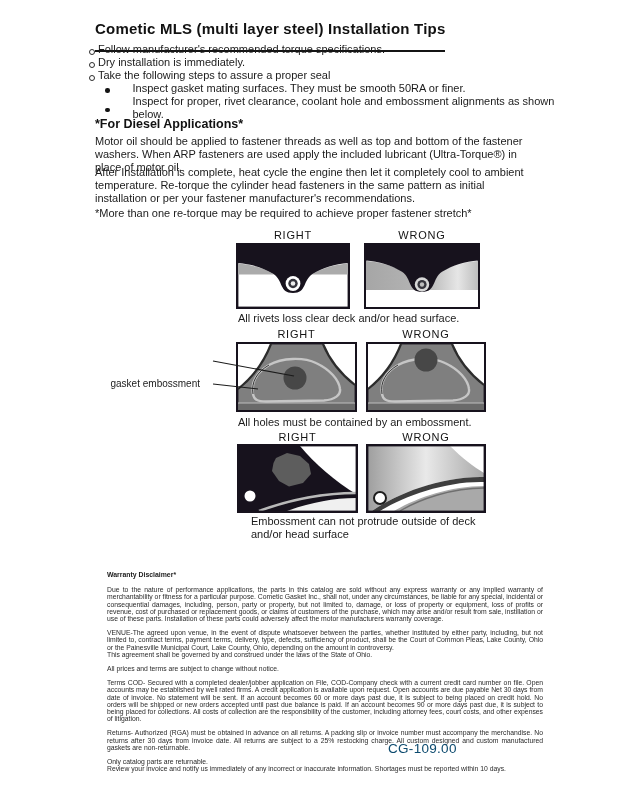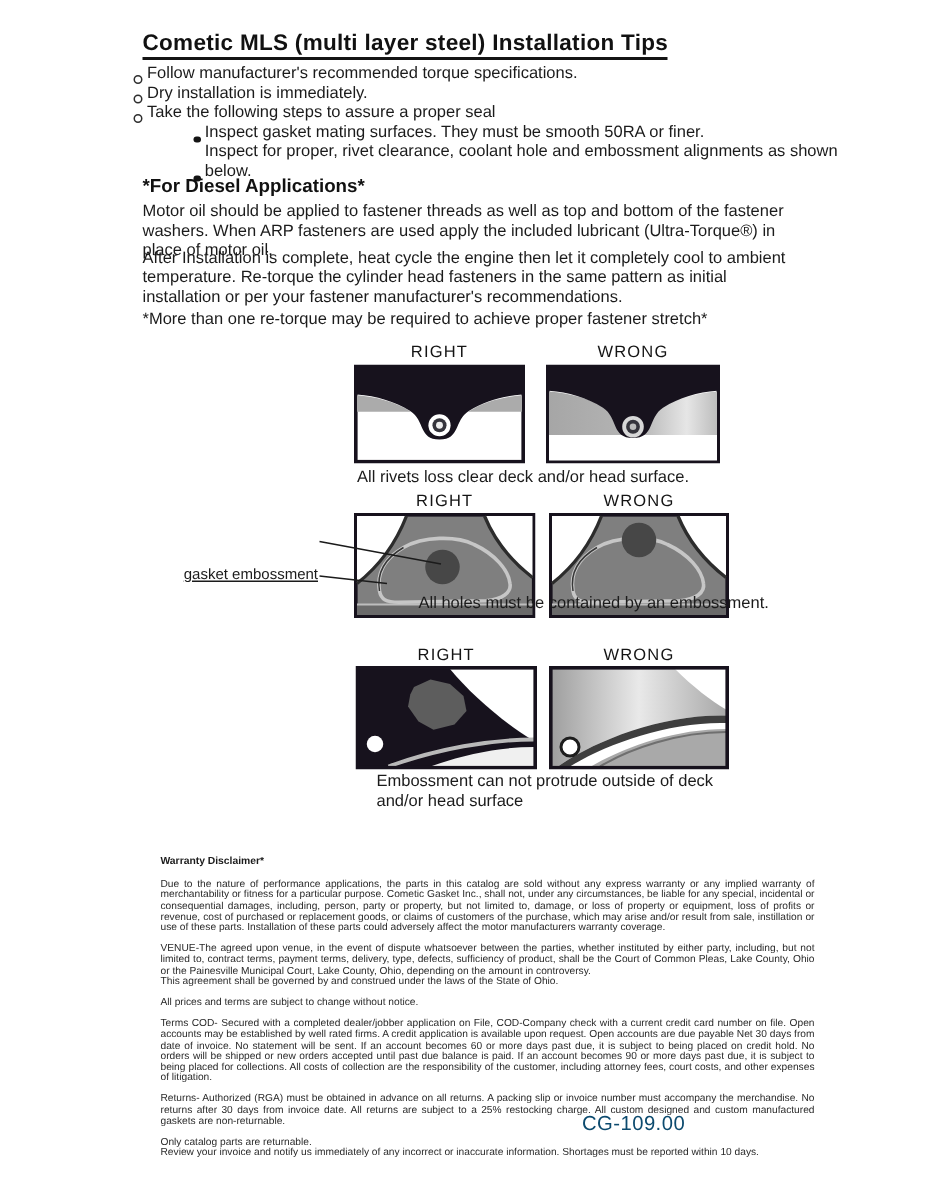--- a/index.html
+++ b/index.html
@@ -6,27 +6,27 @@
   .page{
     position:relative;width:618px;height:800px;background:#ffffff;
     font-family:"Liberation Sans","DejaVu Sans",sans-serif;color:#1b1b1b;
     overflow:hidden;
   }
   .abs{position:absolute;}
 
   
   .title{
     left:95px;top:20px;font-size:15px;font-weight:bold;letter-spacing:.2px;
-    border-bottom:2px solid #141414;padding-bottom:1px;color:#111;
+    border-bottom:2px solid #141414;padding-bottom:13px;color:#111;
   }
   .bullets{left:89px;top:43px;font-size:11px;line-height:13px;color:#1b1b1b;width:470px;}
-  .bullet-row{display:flex;align-items:flex-end;}
+  .bullet-row{display:flex;align-items:center;}
   .marker-open{flex:none;width:4px;height:4px;border:1px solid #2e2e2e;border-radius:50%;margin:4px 3px 0 0;}
   .marker-filled{flex:none;width:4.5px;height:4.5px;background:#141414;border-radius:50%;margin:4px 3px 0 0;}
-  .sub{margin-left:40px;}
+  .sub{margin-left:16px;gap:20px;}
 
   
   .diesel-heading{left:95px;top:117px;font-size:12.5px;font-weight:bold;color:#111;}
   .para{left:95px;width:430px;font-size:11px;line-height:13.2px;color:#1b1b1b;}
   .p1{top:135px;} .p2{top:166px;} .note{top:207px;}
 
   
   .fig-label{font-size:11px;font-weight:500;letter-spacing:.8px;color:#141414;text-align:center;}
   .fig-caption{font-size:11px;line-height:12.5px;color:#1b1b1b;}
   .prewrap{white-space:pre-line;}
@@ -108,21 +108,21 @@
       <circle cx="58" cy="41.5" r="4.6" fill="#35343c"></circle>
       <circle cx="58" cy="41.5" r="2.2" fill="#bdbdbd"></circle>
     </g>
   </svg>
 
   <div class="abs fig-caption" style="left:238px;top:312px;width:340px;">All rivets loss clear deck and/or head surface.</div>
 
   <div class="abs fig-label" style="left:236px;top:328px;width:121px;">RIGHT</div>
   <div class="abs fig-label" style="left:366px;top:328px;width:120px;">WRONG</div>
 
-  <div class="abs ann" style="left:100px;top:378px;width:112px;text-decoration:underline;">gasket embossment</div>
+  <div class="abs ann" style="left:88px;top:378px;width:112px;">gasket embossment</div>
 
   <svg class="abs" style="left:236px;top:342px;" width="121" height="70" viewBox="0 0 121 70">
     <rect x="1.2" y="1.2" width="118.6" height="67.6" fill="#7f7f7f" stroke="#17121d" stroke-width="2.4"></rect>
     <rect x="2" y="61" width="117" height="7" fill="#6a6a6a"></rect>
     <line x1="2" y1="61" x2="119" y2="61" stroke="#bdbdbd" stroke-width="1.2"></line>
     <path d="M2,2 H35 C28,20 16,36 2,47 Z" fill="#ffffff"></path>
     <path d="M35,2 C28,20 16,36 2,47" stroke="#2c2c2c" stroke-width="2.2" fill="none"></path>
     <path d="M119,2 H87 C94,19 106,33 119,43 Z" fill="#ffffff"></path>
     <path d="M87,2 C94,19 106,33 119,43" stroke="#2c2c2c" stroke-width="2.2" fill="none"></path>
     <path d="M17,52 C15,40 21,30 33,23 C46,15.5 68,15 80,21 C94,27.5 103,38 104,47 C105,53 99,57.5 88,58.5 L30,59.5 C21,59.5 18,57.5 17,52 Z" fill="none" stroke="#c6c6c6" stroke-width="2.4"></path>
@@ -141,21 +141,21 @@
     <path d="M16,52 C14,40 20,30 32,23 C45,15.5 67,15 79,21 C93,27.5 102,38 103,47 C104,53 98,57.5 87,58.5 L29,59.5 C20,59.5 17,57.5 16,52 Z" fill="none" stroke="#c6c6c6" stroke-width="2.4"></path>
     <path d="M16,52 C14,40 20,30 32,23" fill="none" stroke="#383838" stroke-width="1"></path>
     <circle cx="60" cy="18" r="11.5" fill="#474747"></circle>
   </svg>
 
   <svg class="abs" style="left:205px;top:350px;" width="100" height="50" viewBox="0 0 100 50">
     <line x1="8" y1="11" x2="89" y2="26" stroke="#1b1b1b" stroke-width="1.1"></line>
     <line x1="8" y1="34" x2="53" y2="39" stroke="#1b1b1b" stroke-width="1.1"></line>
   </svg>
 
-  <div class="abs fig-caption" style="left:238px;top:396px;width:340px;margin-left:41px;">All holes must be contained by an embossment.</div>
+  <div class="abs fig-caption" style="left:238px;top:416px;width:340px;">All holes must be contained by an embossment.</div>
 
   <div class="abs fig-label" style="left:237px;top:431px;width:121px;">RIGHT</div>
   <div class="abs fig-label" style="left:366px;top:431px;width:120px;">WRONG</div>
 
   <svg class="abs" style="left:237px;top:444px;" width="121" height="69" viewBox="0 0 121 69">
     <rect x="2" y="2" width="117" height="65" fill="#17121d"></rect>
     <path d="M63,2 C78,20 99,38 119,50 L119,2 Z" fill="#ffffff"></path>
     <path d="M119,54 C96,54 72,59 50,67 L119,67 Z" fill="#f0f0f0"></path>
     <path d="M22,67 C55,55 90,49 119,49" stroke="#b9b9b9" stroke-width="2.6" fill="none"></path>
     <path d="M39,14 L50,9 L63,12 L72,20 L74,30 L66,39 L52,42.5 L42,37 L35,27 L36.5,19 Z" fill="#5d5d5d"></path>

